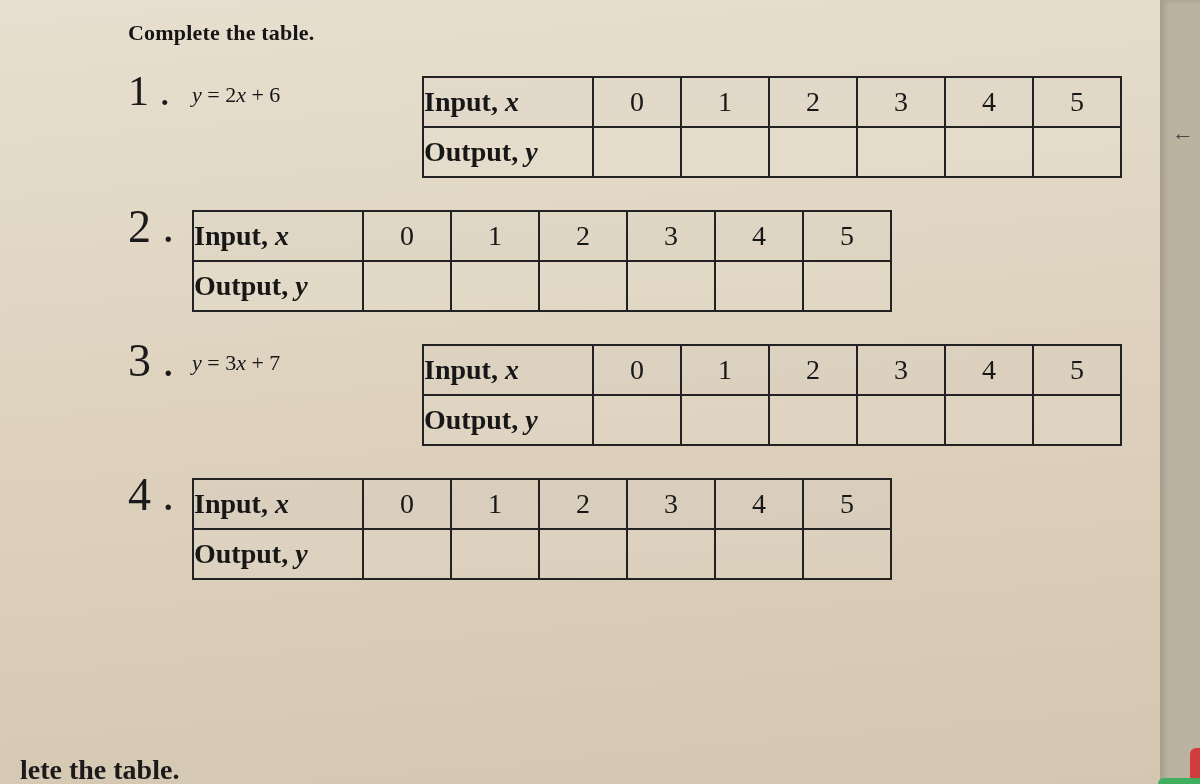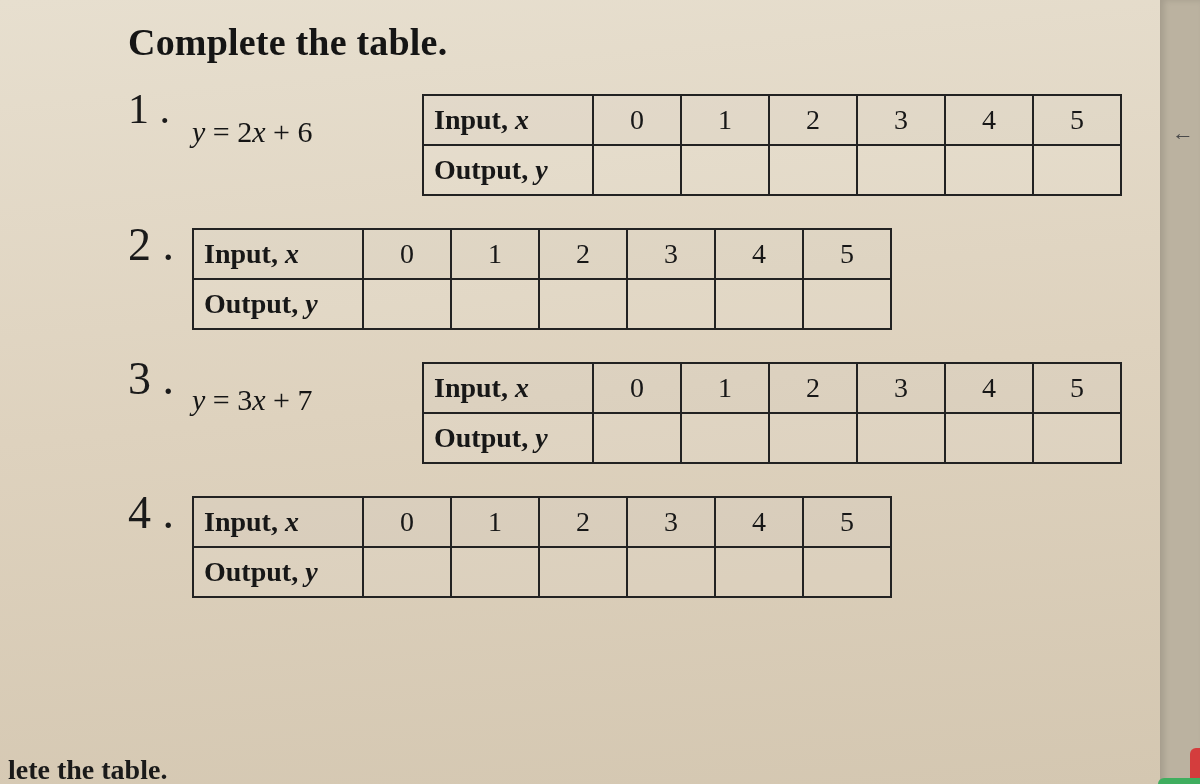--- a/index.html
+++ b/index.html
@@ -19,21 +19,21 @@
     position: absolute;
     top: 0;
     left: 0;
     width: 1160px;
     height: 784px;
     background: linear-gradient(175deg, #e7dfcf 0%, #ded2be 50%, #d4c7b1 100%);
     padding: 20px 0 0 0;
     box-shadow: 4px 0 10px rgba(0,0,0,0.15);
   }
   .heading {
-    font-size: 38px;
+    font-size: 22px;
     font-weight: 700;
     color: #151515;
     margin: 0 0 30px 128px;
     letter-spacing: 0.2px;
   }
   .problem {
     display: flex;
     align-items: flex-start;
     margin: 0 0 32px 128px;
   }
@@ -42,47 +42,45 @@
     font-size: 46px;
     line-height: 1;
     color: #1a1a1a;
     width: 64px;
     text-align: left;
     position: relative;
     top: -6px;
   }
   .num.small1 { font-size: 42px; }
   .eqn {
-    font-size: 30px;
+    font-size: 22px;
     color: #151515;
     font-style: italic;
     width: 230px;
     white-space: nowrap;
     position: relative;
     top: 6px;
-    margin-top: 15px;
   }
   .eqn .rm { font-style: normal; }
   table.io {
     border-collapse: collapse;
     background: rgba(255,255,255,0.08);
   }
   table.io td, table.io th {
     border: 2px solid #222;
     font-size: 28px;
     text-align: center;
     font-weight: 400;
     color: #171717;
     height: 50px;
     padding: 0;
   }
   table.io .lbl {
     width: 170px;
     text-align: left;
-    padding-left: 10px;
     font-weight: 700;
   }
   table.io .lbl .var { font-style: italic; font-weight: 700; }
   table.io .val { width: 88px; }
   table.io tr:nth-child(1) td { background: rgba(0,0,0,0.015); }
   .right-strip {
     position: absolute;
     right: 0;
     top: 0;
     width: 40px;
@@ -115,21 +113,21 @@
     background: #3fae5f;
     border-top-left-radius: 6px;
   }
   .bottom-cut {
     position: absolute;
     left: 0;
     bottom: 0;
     font-size: 28px;
     font-weight: 700;
     color: #1a1a1a;
-    padding-left: 8px;
+    padding-left: 20px;
     line-height: 1;
   }
 </style>
 </head>
 <body>
 
 <div class="page">
 
   <div class="heading">Complete the table.</div>
 

